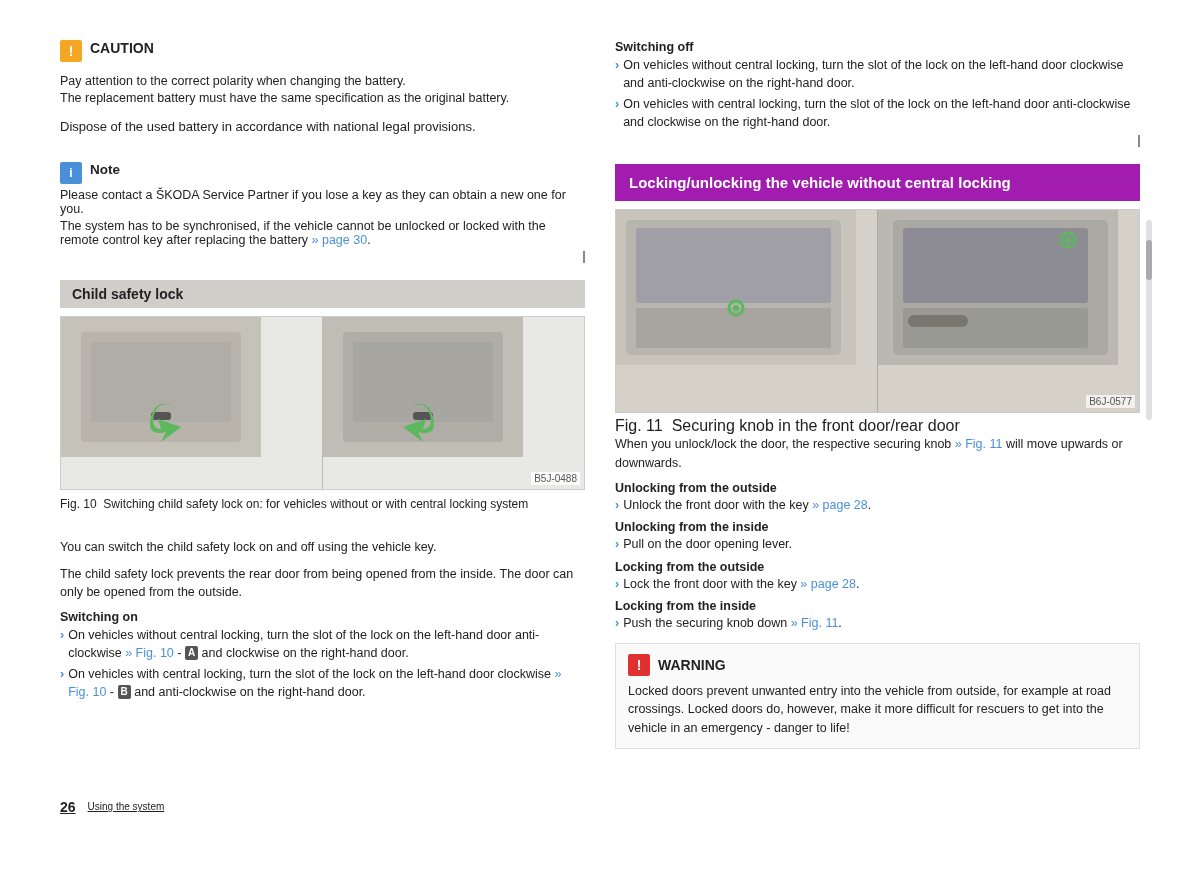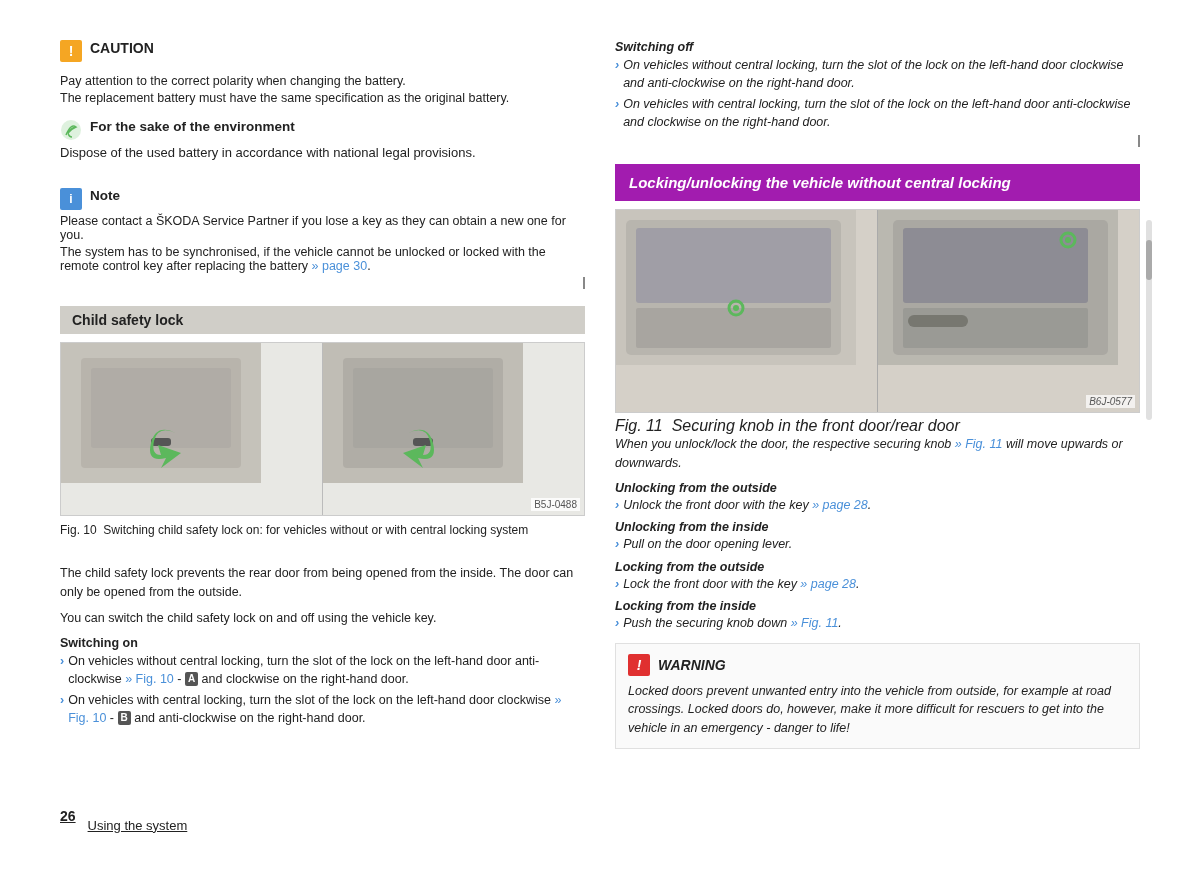--- a/index.html
+++ b/index.html
@@ -306,22 +306,21 @@
       padding: 0 60px;
       padding-bottom: 20px;
       margin-top: 10px;
       text-decoration: underline;
     }
     .page-number {
       font-weight: bold;
       font-size: 14px;
     }
     .footer-text {
-      font-size: 13px;
-      margin-top: 19px;
+      font-size: 10px;
     }
 
     
     .tag-box {
       display: inline-block;
       background: #555;
       color: #fff;
       font-size: 10px;
       padding: 0 3px;
       border-radius: 2px;
@@ -338,30 +337,20 @@
 
     <div class="caution-box">
       <div class="caution-icon">!</div>
       <div class="caution-title">CAUTION</div>
     </div>
     <div class="caution-content">
       <p>Pay attention to the correct polarity when changing the battery.</p>
       <p>The replacement battery must have the same specification as the original battery.</p>
     </div>
 
-    <div class="env-box">
-      <div class="env-icon">
-        <svg width="22" height="22" viewBox="0 0 22 22">
-          <circle cx="11" cy="11" r="10" fill="#5cb85c" opacity="0.2"></circle>
-          <path d="M6,16 Q11,4 16,8 Q11,10 8,14 Q12,8 16,8" stroke="#5cb85c" stroke-width="1.5" fill="none"></path>
-          <path d="M8,14 Q9,18 12,18" stroke="#5cb85c" stroke-width="1.5" fill="none"></path>
-        </svg>
-      </div>
-      <div class="env-title">For the sake of the environment</div>
-    </div>
     <div class="env-content">Dispose of the used battery in accordance with national legal provisions.</div>
 
     <div class="note-box">
       <div class="note-icon">i</div>
       <div class="note-title">Note</div>
     </div>
     <div class="note-content">
       <p>Please contact a ŠKODA Service Partner if you lose a key as they can obtain a new one for you.</p>
       <p>The system has to be synchronised, if the vehicle cannot be unlocked or locked with the remote control key after replacing the battery <a class="page-ref">» page 30</a>.</p>
     </div>
@@ -402,35 +391,35 @@
           </g>
         </svg>
       </div>
       <div class="fig-code">B5J-0488</div>
     </div>
 
     <div class="figure-caption">
       <span>Fig. 10</span>&nbsp;&nbsp;<strong>Switching child safety lock on: for vehicles without or with central locking system</strong>
     </div>
 
+    <p class="body-text">You can switch the child safety lock on and off using the vehicle key.</p>
     <p class="body-text">The child safety lock prevents the rear door from being opened from the inside. The door can only be opened from the outside.</p>
-    <p class="body-text">You can switch the child safety lock on and off using the vehicle key.</p>
 
     <div class="switching-header">Switching on</div>
     <div class="bullet-item">
       <span class="bullet-arrow">›</span>
       <span>On vehicles without central locking, turn the slot of the lock on the left-hand door anti-clockwise <a class="page-ref">» Fig. 10</a> - <span class="tag-box">A</span> and clockwise on the right-hand door.</span>
     </div>
     <div class="bullet-item">
       <span class="bullet-arrow">›</span>
       <span>On vehicles with central locking, turn the slot of the lock on the left-hand door clockwise <a class="page-ref">» Fig. 10</a> - <span class="tag-box">B</span> and anti-clockwise on the right-hand door.</span>
     </div>
   </div>
 
-  <div class="right-col" style="position:relative;font-style:italic;">
+  <div class="right-col" style="position:relative;">
 
     <div class="switching-off-header">Switching off</div>
     <div class="bullet-item">
       <span class="bullet-arrow">›</span>
       <span>On vehicles without central locking, turn the slot of the lock on the left-hand door clockwise and anti-clockwise on the right-hand door.</span>
     </div>
     <div class="bullet-item">
       <span class="bullet-arrow">›</span>
       <span>On vehicles with central locking, turn the slot of the lock on the left-hand door anti-clockwise and clockwise on the right-hand door.</span>
     </div>

